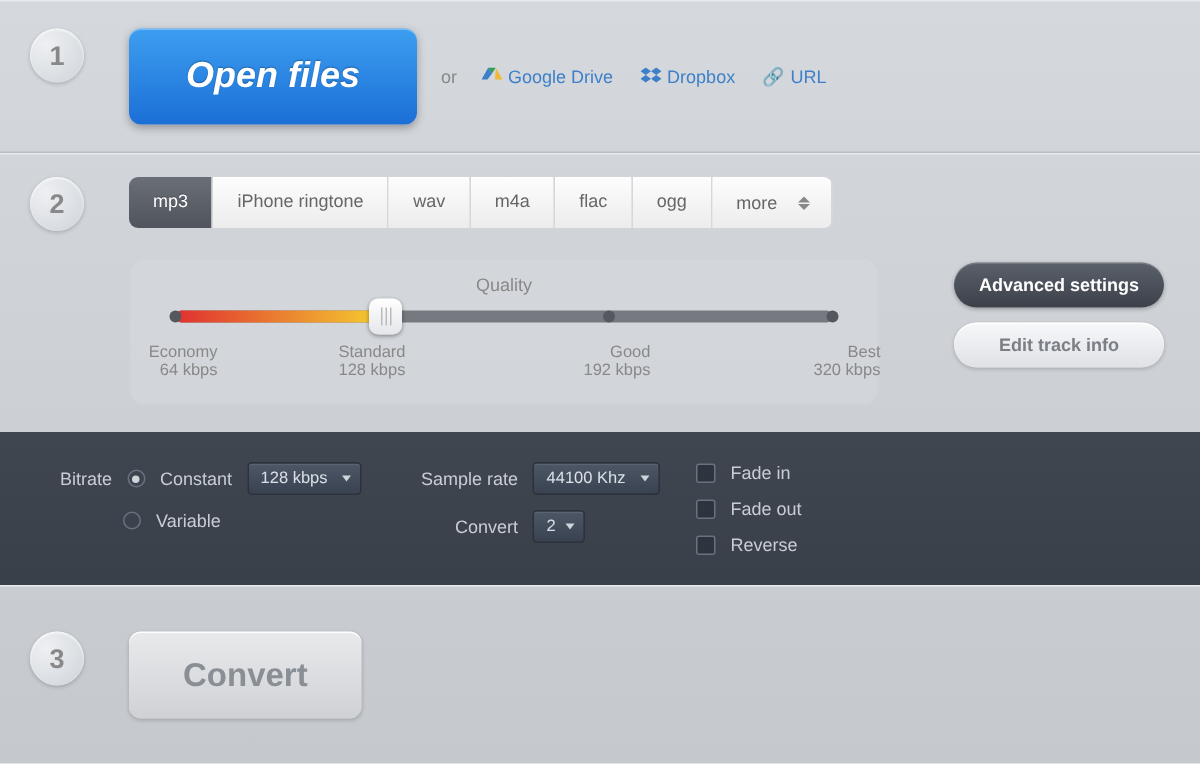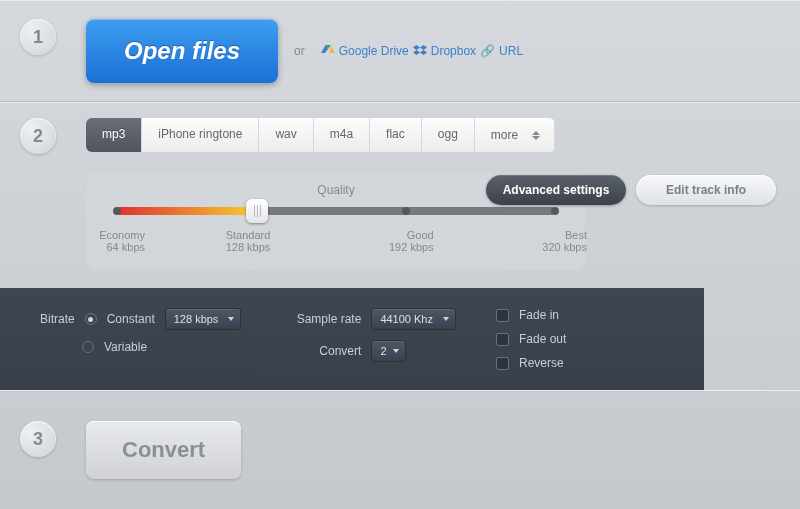--- a/index.html
+++ b/index.html
@@ -5,46 +5,46 @@
 *{box-sizing:border-box;margin:0;padding:0;font-family:Arial,Helvetica,sans-serif}
 body{width:800px;height:509px;background:linear-gradient(#d5d9de,#c5c9ce);overflow:hidden}
 .section{display:flex;align-items:flex-start;padding:18px 20px;position:relative}
 .sec1{border-bottom:1px solid #b8bcc1;border-top:1px solid #e8eaed}
 .sec2{flex-direction:column;padding:15px 20px 0 20px;border-top:1px solid #e8eaed}
 .sec2-row{display:flex;align-items:flex-start;width:100%}
 .sec3{padding:30px 20px;border-top:1px solid #e8eaed}
 .step-num{width:36px;height:36px;border-radius:50%;background:radial-gradient(circle at 30% 30%,#eef0f3,#cfd3d8);box-shadow:inset 0 1px 2px rgba(255,255,255,.8),0 1px 3px rgba(0,0,0,.2);display:flex;align-items:center;justify-content:center;color:#888;font-size:18px;font-weight:bold;margin-right:30px;flex-shrink:0}
 .open-btn{background:linear-gradient(#3d9ef0,#1b6fd6);color:#fff;font-size:24px;font-weight:bold;font-style:italic;padding:18px 38px;border-radius:8px;box-shadow:0 2px 6px rgba(0,0,0,.3),inset 0 1px 0 rgba(255,255,255,.3);cursor:pointer;text-shadow:0 -1px 1px rgba(0,0,0,.3)}
 .or-text{color:#888;font-size:12px;margin:0 16px;align-self:center}
-.cloud-links{display:flex;gap:4px;align-items:flex-start;align-self:center}
+.cloud-links{display:flex;gap:18px;align-items:flex-start;align-self:center}
 .cloud-link{color:#3d7fc8;font-size:12px;cursor:pointer;display:flex;align-items:center;gap:4px}
 .tabs{display:flex;background:#e8e9eb;border-radius:6px;box-shadow:inset 0 1px 3px rgba(0,0,0,.15);overflow:hidden;margin-left:0}
 .tab{padding:9px 16px;font-size:12px;color:#666;background:linear-gradient(#fdfdfd,#ececec);border-right:1px solid #d5d7da;cursor:pointer;font-weight:normal}
 .tab.active{background:linear-gradient(#6a6f77,#50555d);color:#fff;text-shadow:0 -1px 0 rgba(0,0,0,.3)}
 .tab.more{display:flex;align-items:center;gap:14px;padding-right:10px}
 .chev{width:12px;height:16px;display:flex;flex-direction:column;justify-content:center;gap:1px}
 .chev::before,.chev::after{content:"";width:0;height:0;border-left:4px solid transparent;border-right:4px solid transparent}
 .chev::before{border-bottom:4px solid #888}
 .chev::after{border-top:4px solid #888}
 .quality-box{margin:18px 0 18px 66px;border:1px solid #cfd2d6;border-radius:10px;padding:10px 28px 16px 28px;width:500px;position:relative;background:rgba(255,255,255,.1)}
 .quality-title{text-align:center;color:#888;font-size:12px;margin-bottom:10px}
 .slider-track{position:relative;height:8px;background:#767a80;border-radius:4px;margin:8px 2px 14px 2px}
 .slider-fill{position:absolute;left:0;top:0;height:100%;width:32%;background:linear-gradient(90deg,#e03030,#f5d030);border-radius:4px}
 .slider-dot{position:absolute;top:50%;width:8px;height:8px;background:#55595f;border-radius:50%;transform:translate(-50%,-50%)}
 .slider-thumb{position:absolute;top:50%;left:32%;width:22px;height:24px;background:linear-gradient(#fff,#e5e6e9);border-radius:6px;transform:translate(-50%,-50%);box-shadow:0 1px 3px rgba(0,0,0,.4);display:flex;align-items:center;justify-content:center;gap:2px;cursor:grab}
 .slider-thumb span{width:1px;height:12px;background:#bbb}
 .slider-labels{display:flex;justify-content:space-between;font-size:11px;color:#888;text-align:center}
 .slider-labels div{display:flex;flex-direction:column;align-items:flex-end;width:60px}
 .slider-labels .q0{margin-left:-30px}
 .slider-labels .q3{margin-right:-30px}
-.side-btns{position:absolute;right:24px;top:72px;display:flex;flex-direction:row;gap:10px}
+.side-btns{position:absolute;right:24px;top:72px;display:flex;flex-direction:column;gap:10px}
 .pill-btn{padding:8px 16px;border-radius:16px;font-size:12px;font-weight:bold;cursor:pointer;text-align:center;min-width:140px}
 .pill-dark{background:linear-gradient(#5b616b,#3b4049);color:#fff;box-shadow:0 1px 3px rgba(0,0,0,.3),inset 0 1px 0 rgba(255,255,255,.15)}
 .pill-light{background:linear-gradient(#f7f8fa,#dfe1e5);color:#7a7e85;box-shadow:0 1px 3px rgba(0,0,0,.2),inset 0 1px 0 #fff}
-.adv-panel{width:704px;margin-left:-20px;background:linear-gradient(#3f4650,#3a404a);padding:20px 40px;color:#c8cdd6;font-size:12px;display:flex;gap:40px}
+.adv-panel{width:800px;margin-left:-20px;background:linear-gradient(#3f4650,#3a404a);padding:20px 40px;color:#c8cdd6;font-size:12px;display:flex;gap:24px}
 .adv-col{display:flex;flex-direction:column;gap:10px}
 .adv-row{display:flex;align-items:center;gap:10px}
 .adv-label{text-align:right}
 .radio{width:12px;height:12px;border-radius:50%;border:1px solid #6a7280;display:inline-flex;align-items:center;justify-content:center}
 .radio.checked::after{content:"";width:5px;height:5px;background:#cfd3da;border-radius:50%}
 .sel{background:linear-gradient(#4d5766,#394251);border:1px solid #2c323b;color:#dbe0e8;padding:4px 22px 4px 8px;border-radius:3px;position:relative;font-size:11px;cursor:pointer;box-shadow:inset 0 1px 0 rgba(255,255,255,.08)}
 .sel::after{content:"";position:absolute;right:6px;top:50%;transform:translateY(-50%);border-left:3px solid transparent;border-right:3px solid transparent;border-top:4px solid #cfd3da}
 .chk{width:13px;height:13px;border:1px solid #6a7280;background:#2e343d;border-radius:2px;cursor:pointer}
 .convert-btn{background:linear-gradient(#e9eaec,#cfd1d5);color:#8a8e95;font-size:22px;font-weight:bold;padding:16px 36px;border-radius:8px;box-shadow:0 1px 3px rgba(0,0,0,.2),inset 0 1px 0 #fff;cursor:pointer}
 .gdrive-icon{width:14px;height:12px;position:relative}

